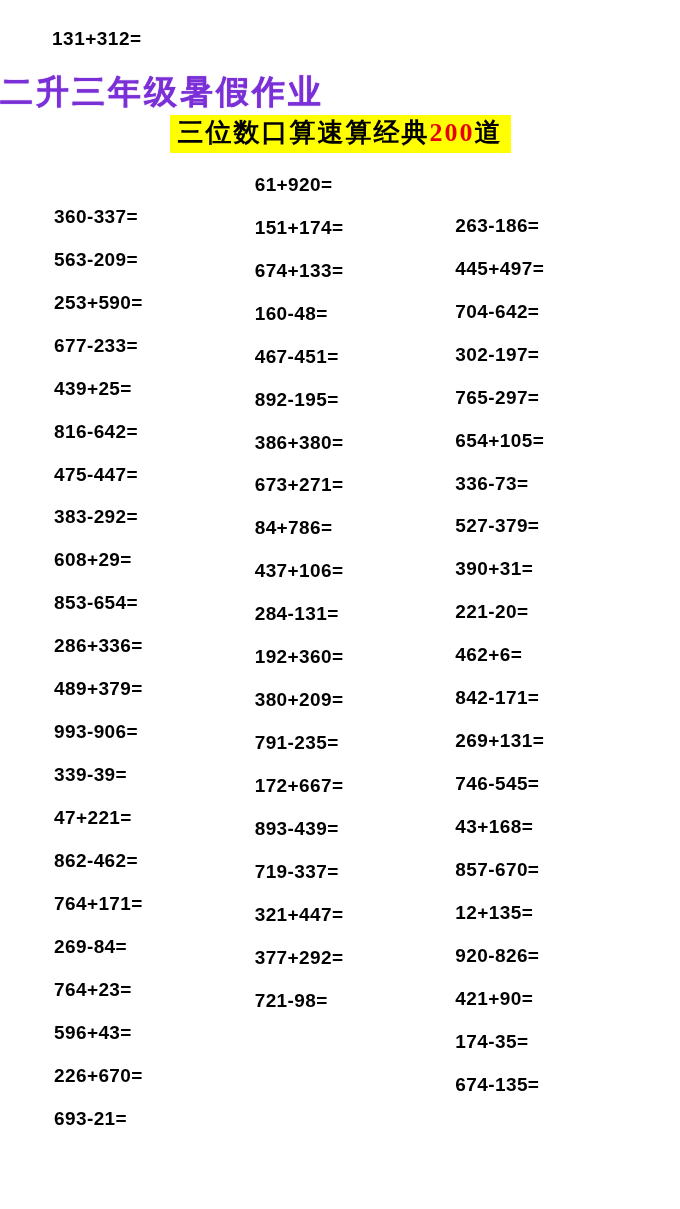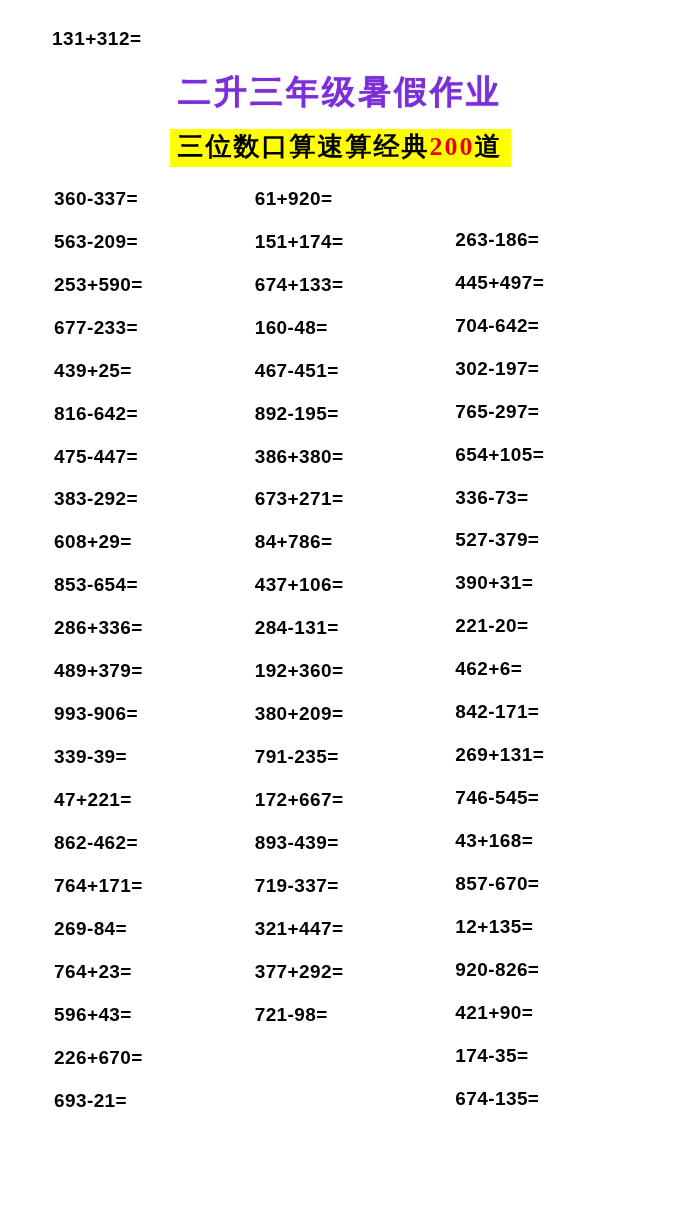--- a/index.html
+++ b/index.html
@@ -23,32 +23,31 @@
     position: relative;
   }
   .top-problem {
     font-size: 19px;
     font-weight: bold;
     letter-spacing: 0.5px;
     padding: 28px 0 0 52px;
     color: #000;
   }
   .title-main {
-    text-align: center;
     color: #7b2fd6;
     font-family: "Liberation Serif", serif;
     font-weight: bold;
     font-size: 33px;
     letter-spacing: 3px;
     margin-top: 20px;
     text-shadow: 0 0 1px #7b2fd6;
   }
   .subtitle-wrap {
     text-align: center;
-    margin-top: 14px;
+    margin-top: 0;
   }
   .subtitle {
     display: inline-block;
     background: #ffff00;
     font-family: "Liberation Serif", serif;
     font-weight: bold;
     font-size: 26px;
     letter-spacing: 2px;
     padding: 3px 8px 5px 8px;
     line-height: 1.15;
@@ -63,21 +62,21 @@
     display: flex;
     margin-top: 22px;
     padding: 0 30px 0 40px;
     box-sizing: border-box;
   }
   .col {
     flex: 1 1 0;
     display: flex;
     flex-direction: column;
   }
-  .col-1 { padding-left: 14px; }
+  .col-1 { padding-left: 14px; margin-top: 32px; }
   .col-2 { padding-left: 6px; }
   .col-3 { padding-left: 6px; margin-top: 41px; }
   .problem {
     font-size: 19px;
     font-weight: bold;
     letter-spacing: 0.4px;
     white-space: nowrap;
     line-height: 1.05;
   }
   

